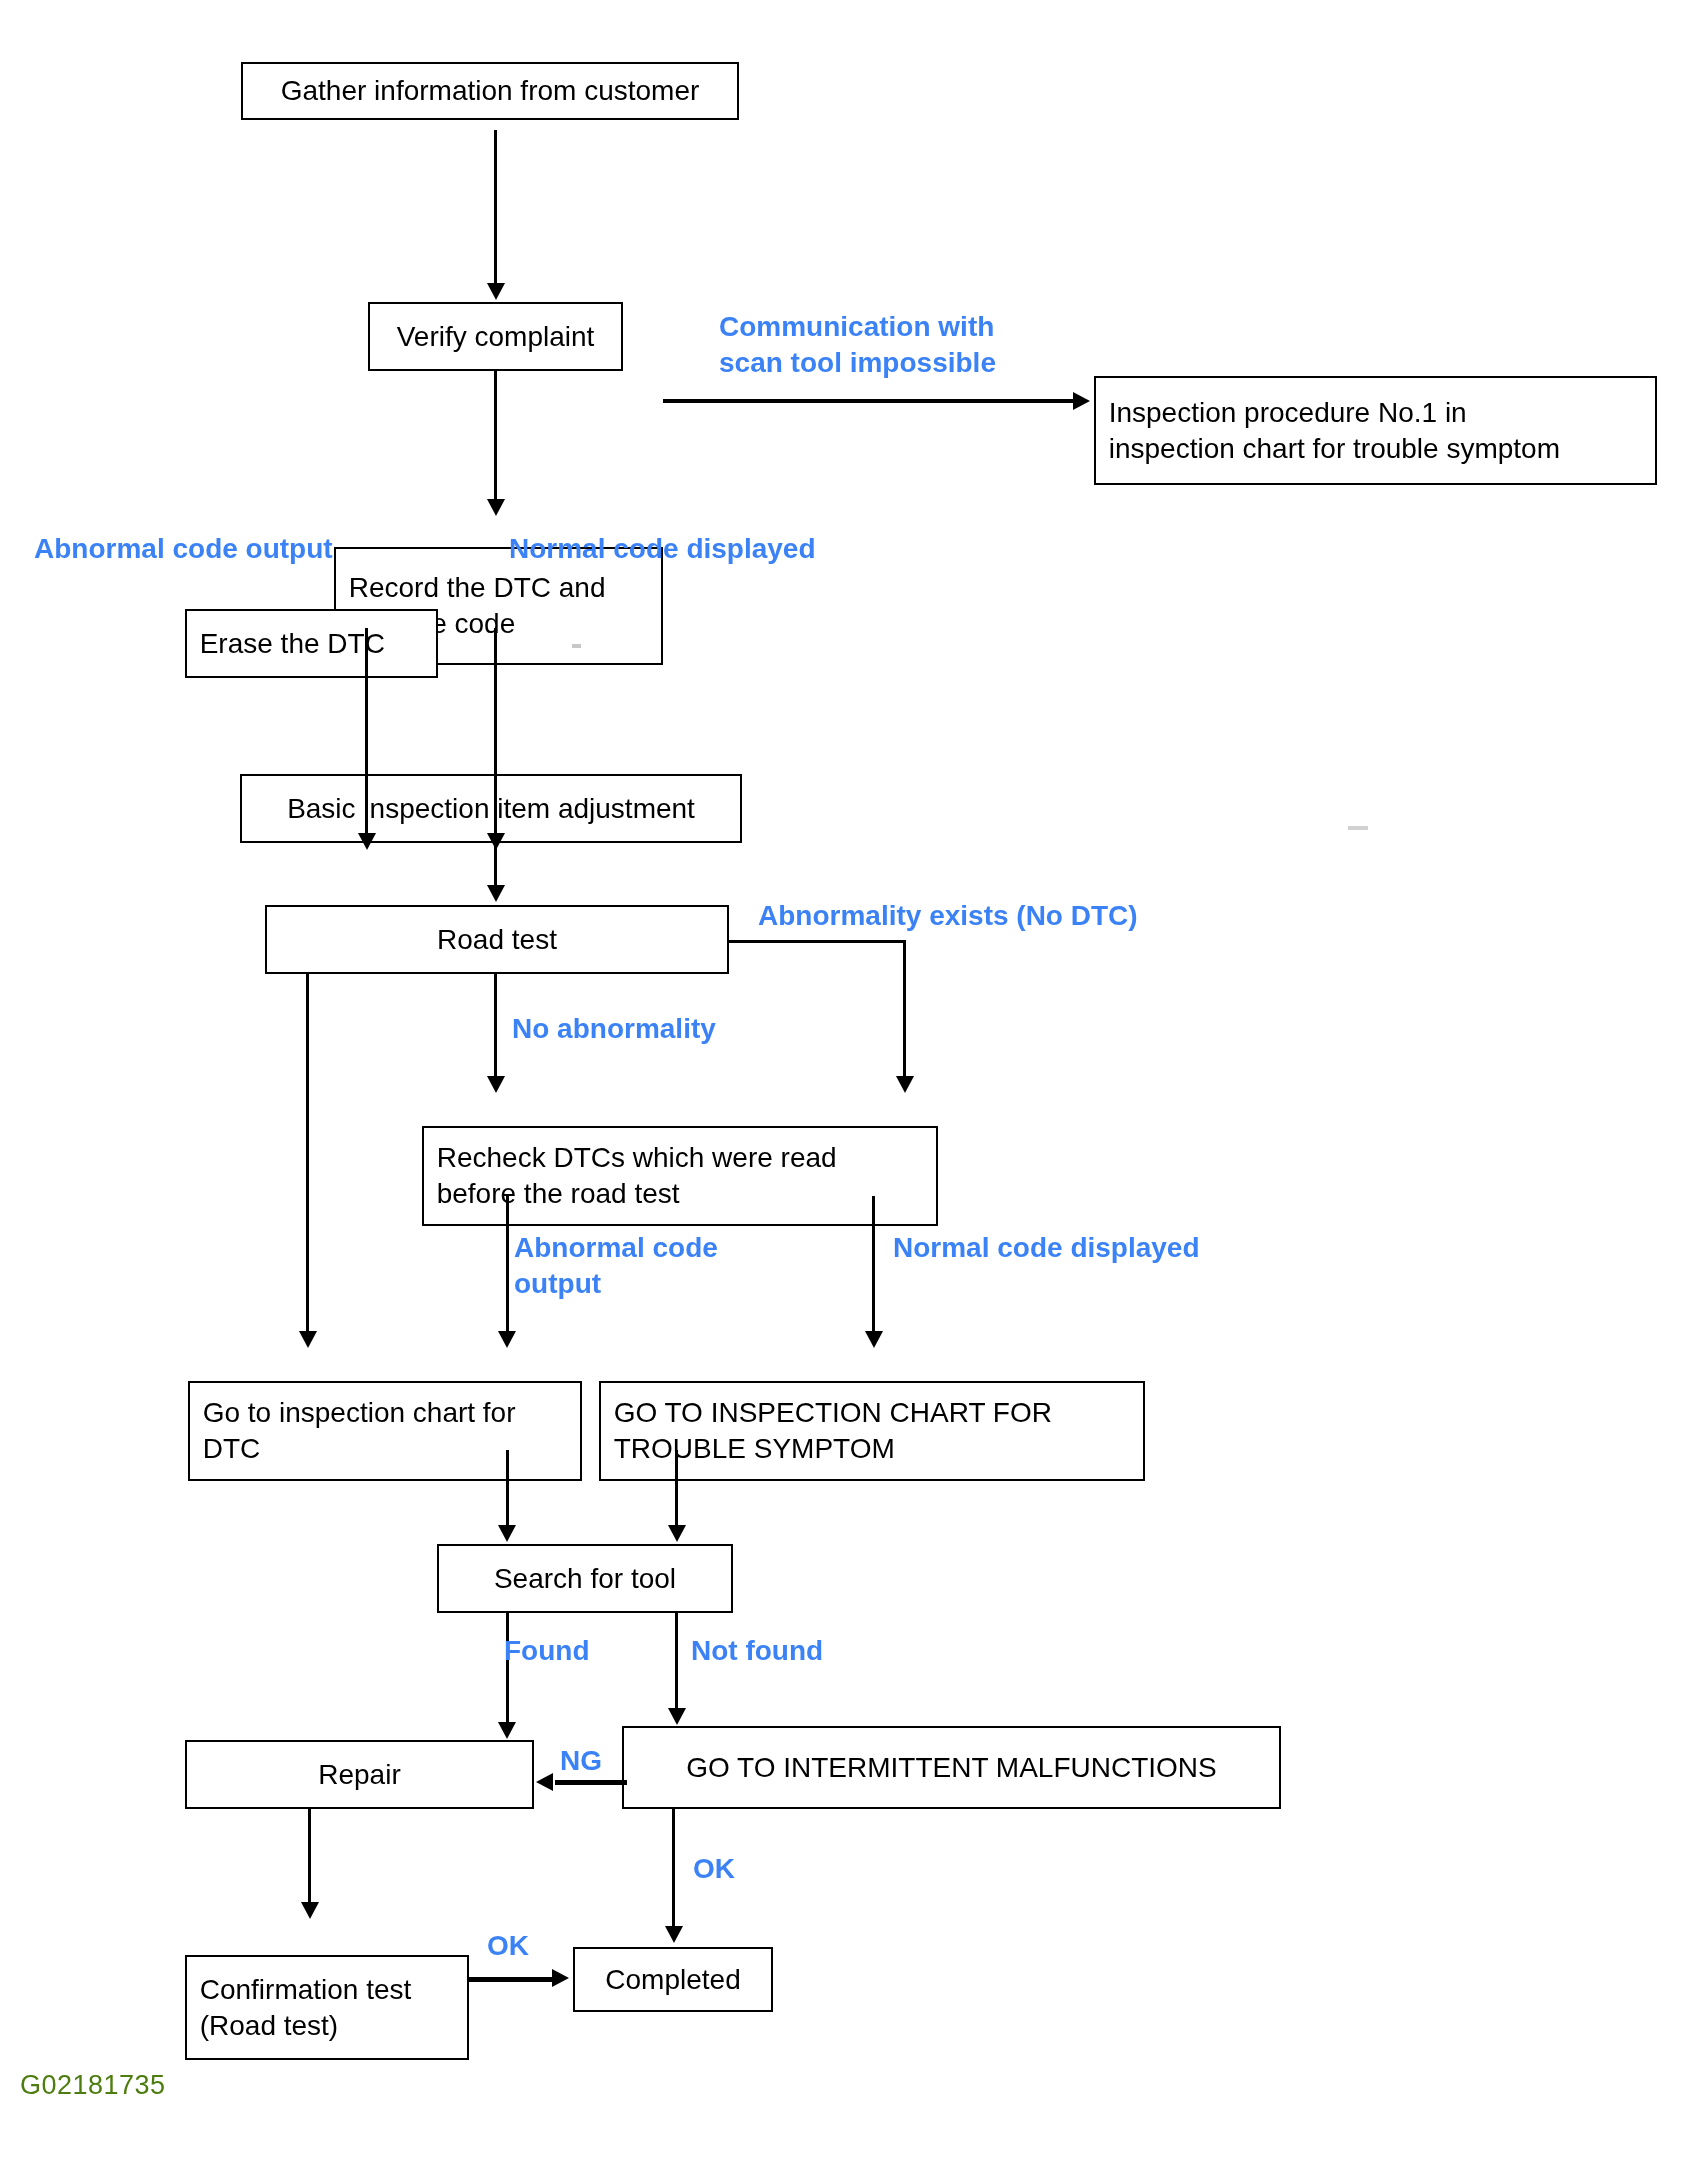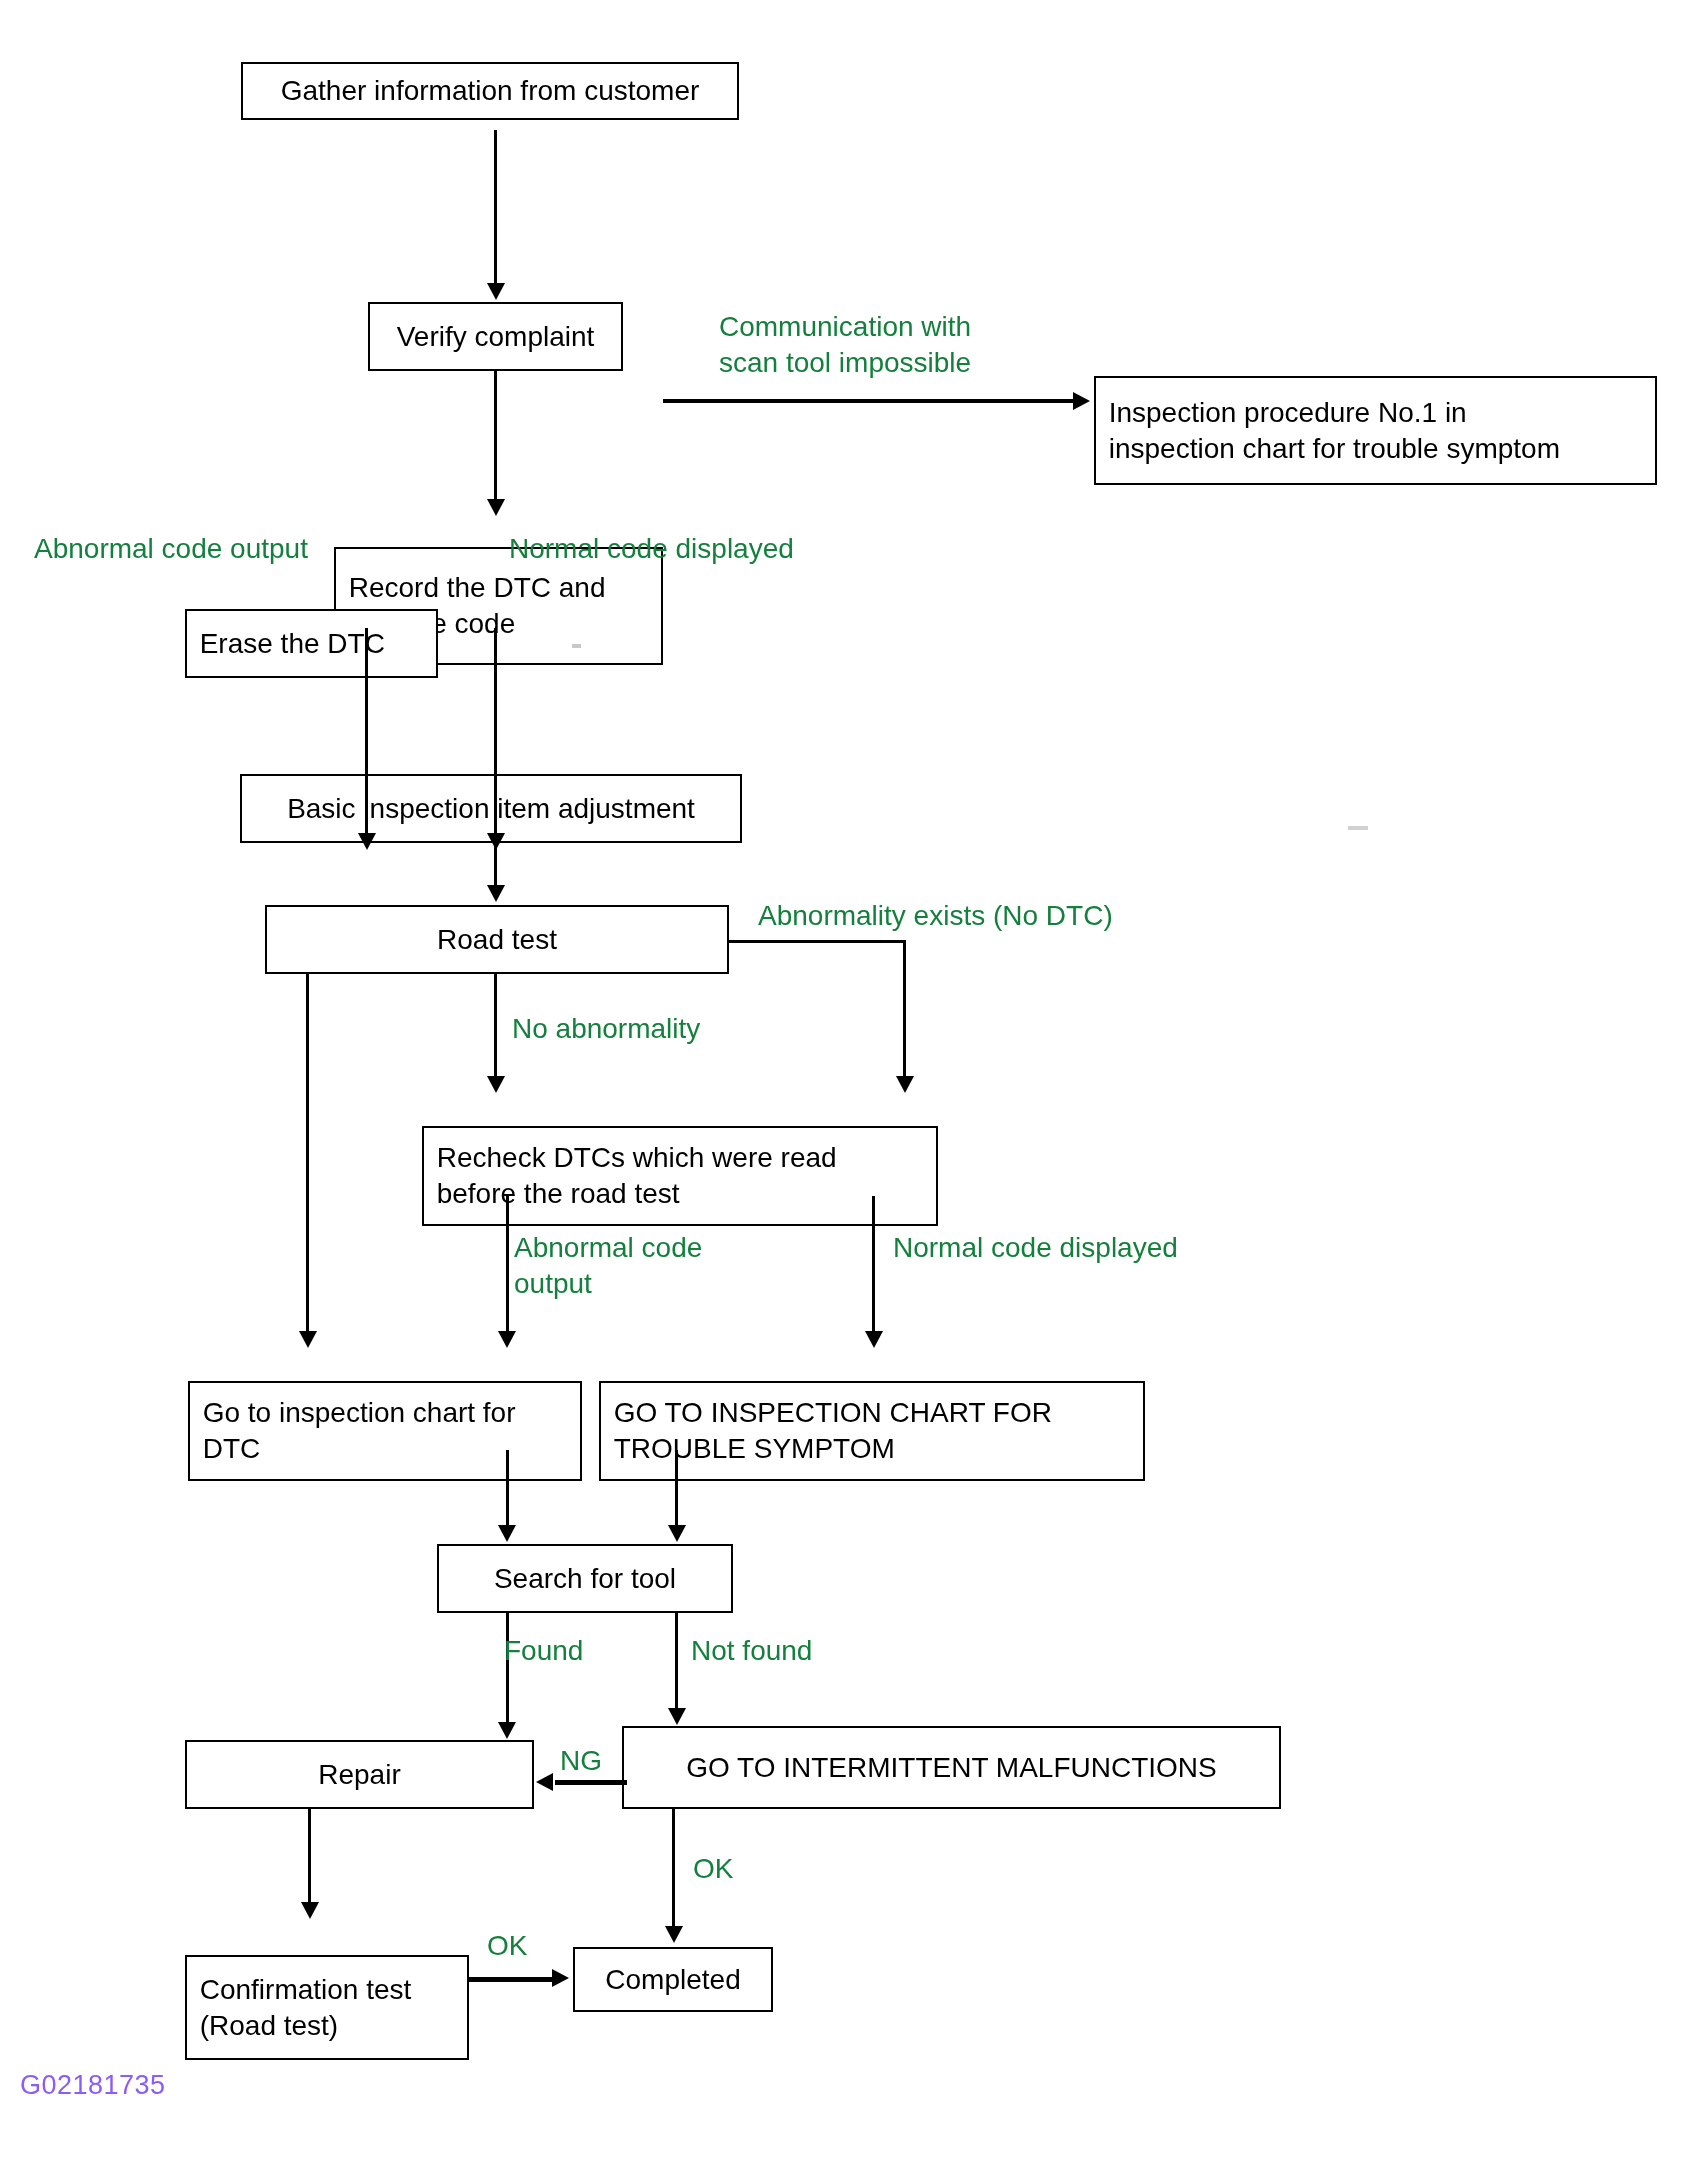--- a/index.html
+++ b/index.html
@@ -29,21 +29,22 @@
   }
   .node.center { justify-content: center; text-align: center; }
   .node.left   { justify-content: flex-start; padding-left: 12.7px; text-align: left; margin-top: 30px; }
   .node .txt { white-space: pre-line; display: block; }
 
   .edge-label {
     position: absolute;
     font-size: 28px;
     line-height: 1.30;
     white-space: pre-line;
-    color: #15803d;
+    color: #3b82f6;
+    font-weight: bold;
   }
 
   .vline { position: absolute; background: #000; width: 2.7px; }
   .hline { position: absolute; background: #000; height: 2.7px; }
 
   .arrow-down {
     position: absolute;
     width: 0; height: 0;
     border-left: 9px solid transparent;
     border-right: 9px solid transparent;
@@ -63,21 +64,21 @@
     border-bottom: 9px solid transparent;
     border-right: 17px solid #000;
   }
 
   #figure-id {
     position: absolute;
     left: 20px;
     top: 2070px;
     font-size: 27px;
     letter-spacing: 0.5px;
-    color: #8b5cf6;
+    color: #4d7c0f;
   }
   .speck { position: absolute; background: #9a9a9a; }
 </style>
 </head>
 <body>
 
 <div id="page">
 
   <div class="node center" style="left:241px; top:62px; width:498px; height:58px;">
     <span class="txt">Gather information from customer</span>

